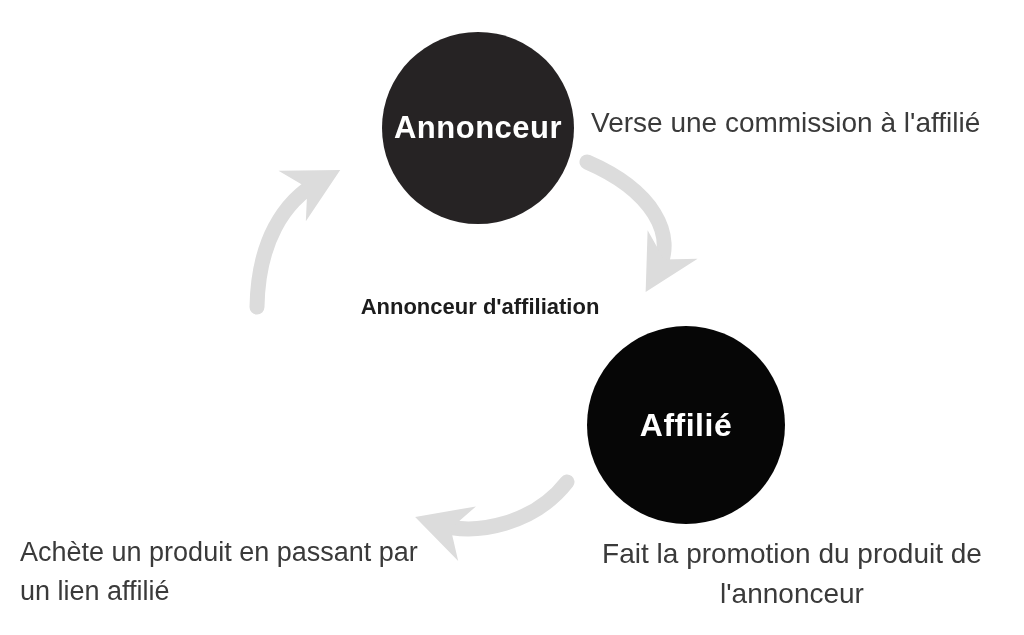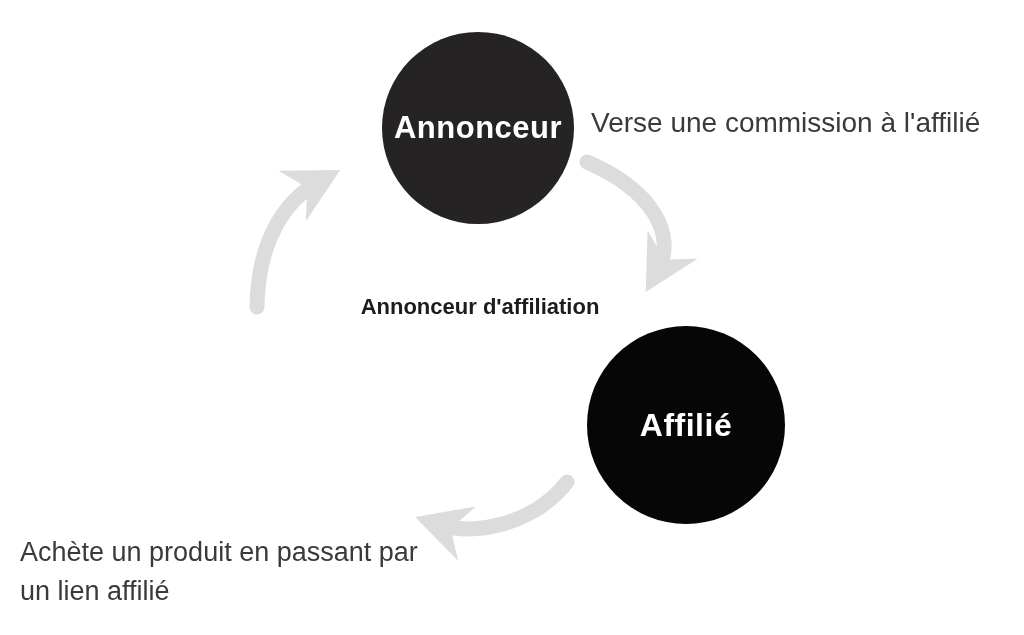--- a/index.html
+++ b/index.html
@@ -116,16 +116,17 @@
 
   <div class="node node-affilie">
     <span>Affilié</span>
   </div>
 
 
   <div class="diagram-title">Annonceur d'affiliation</div>
 
   <div class="caption caption-annonceur">Verse une commission à l'affilié</div>
 
+  <div class="caption caption-affilie">Fait la promotion du produit de l'annonceur</div>
 
   <div class="caption caption-client">Achète un produit en passant par un lien affilié</div>
 
 </div>
 
 </body></html>

